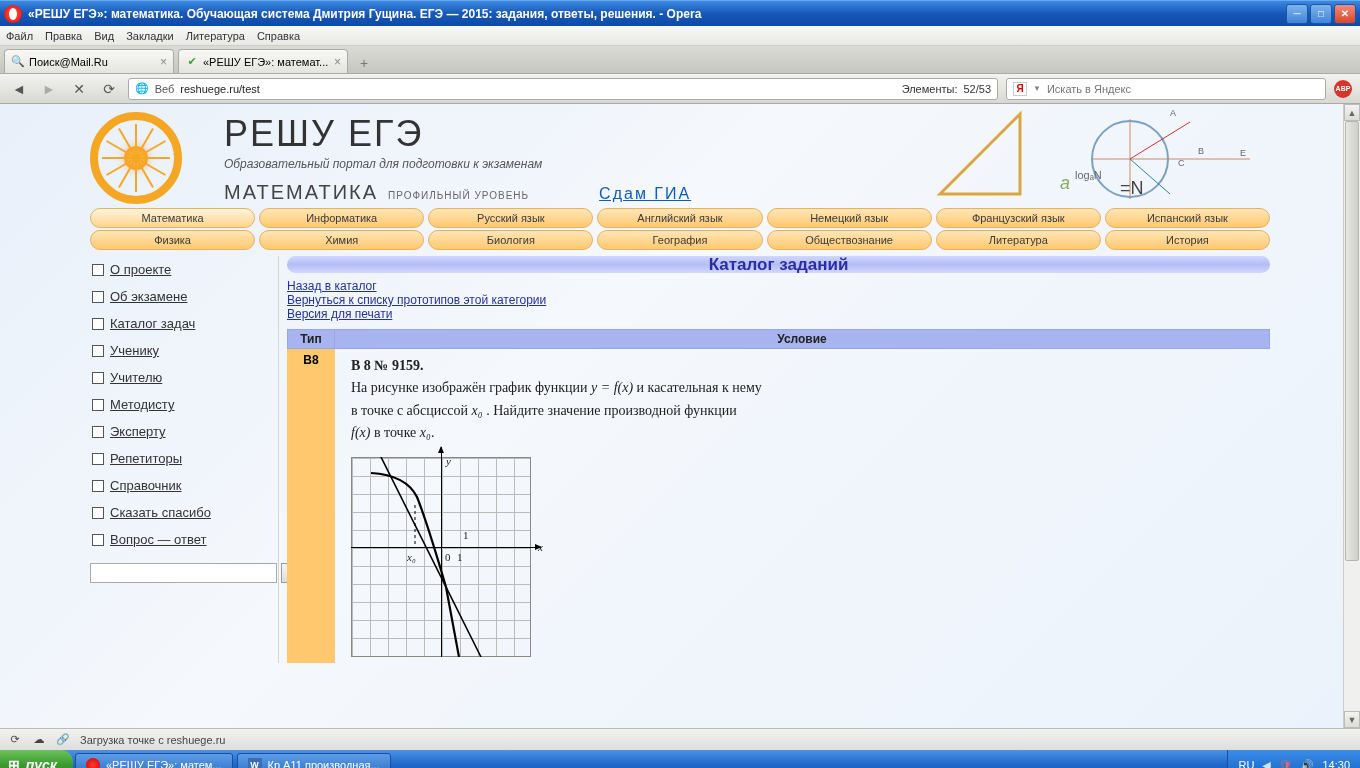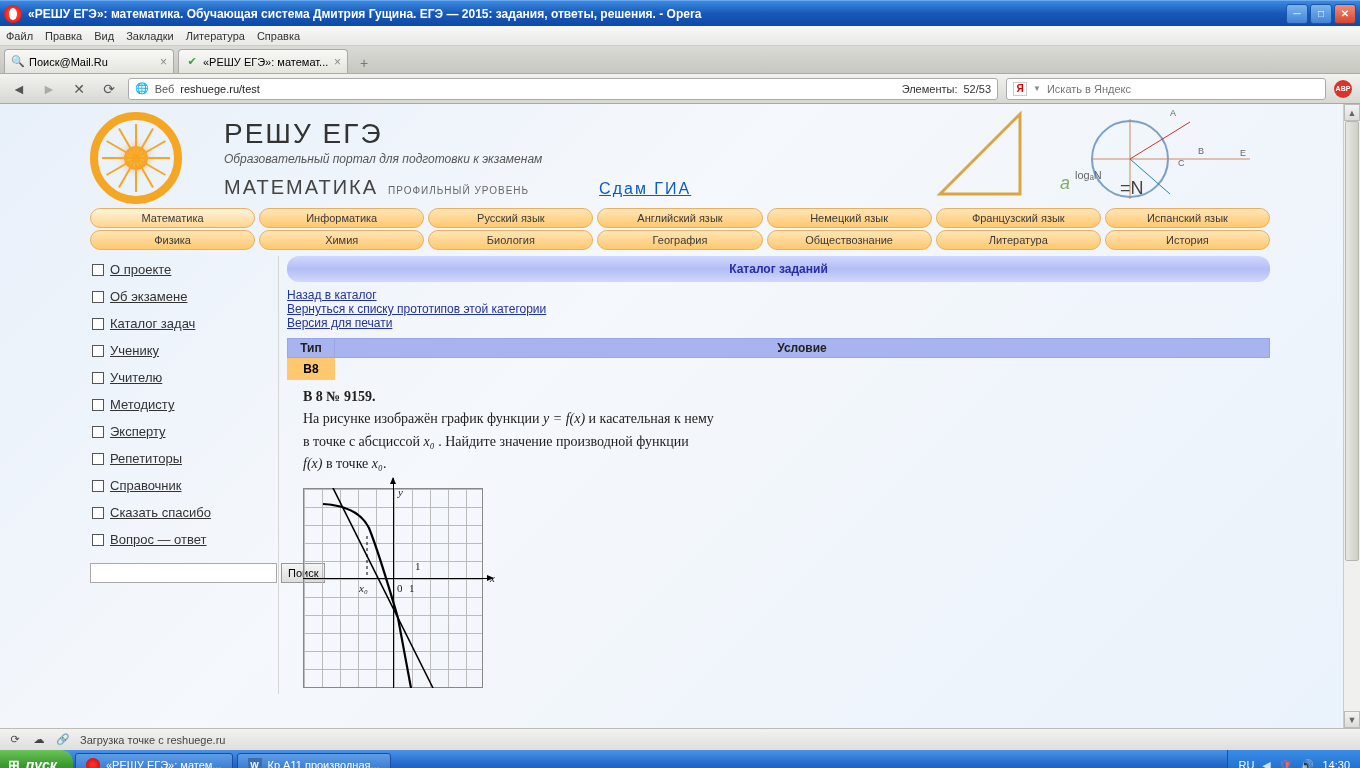--- a/index.html
+++ b/index.html
@@ -42,21 +42,21 @@
 .content-inner { width: 1180px; margin: 0 auto; position: relative; }
 
 
 .site-header { height: 100px; display: flex; align-items: center; gap: 24px; padding-top: 8px; }
 .site-logo { width: 110px; height: 92px; position: relative; }
 .logo-wheel { width: 92px; height: 92px; border: 8px solid #f5a623; border-radius: 50%; position: relative; }
 .logo-wheel::before { content: ""; position: absolute; top: 50%; left: 50%; width: 24px; height: 24px; background: radial-gradient(circle, #ffc94a, #f58b1f); border-radius: 50%; transform: translate(-50%, -50%); box-shadow: 0 0 8px rgba(245,150,30,.6); }
 .logo-spokes { position: absolute; inset: 0; }
 .logo-spoke { position: absolute; top: 50%; left: 50%; width: 2px; height: 34px; background: #f5a623; transform-origin: top center; }
 .site-brand { flex: 1; }
-.site-title { font-family: Arial; font-size: 28px; letter-spacing: 2px; color: #333; font-weight: normal; }
+.site-title { font-family: Arial; font-size: 36px; letter-spacing: 2px; color: #333; font-weight: normal; }
 .site-tagline { font-family: Arial; font-style: italic; font-size: 12px; color: #555; margin-top: 2px; }
 .site-subject { margin-top: 10px; font-family: Arial; font-size: 20px; letter-spacing: 2px; color: #444; display: flex; align-items: baseline; gap: 10px; }
 .site-subject-level { font-size: 10px; letter-spacing: 1px; color: #666; }
 .site-gia { margin-left: 60px; color: #0b5cc1; text-decoration: underline; font-size: 16px; }
 .site-art { position: absolute; right: 0; top: 0; width: 340px; height: 100px; }
 
 
 .subj-tabs { display: flex; flex-wrap: wrap; gap: 4px; margin-top: 4px; }
 .subj-tab { flex: 1; min-width: 130px; height: 20px; background: linear-gradient(to bottom, #ffe6b8, #ffc86e); border: 1px solid #e8b060; border-radius: 10px; display: flex; align-items: center; justify-content: center; font-size: 11px; color: #3a3a3a; }
 .subj-tab.sel { background: linear-gradient(to bottom, #fff4de, #ffd58c); }
@@ -65,26 +65,26 @@
 .columns { display: flex; margin-top: 6px; gap: 12px; }
 .sidebar { width: 176px; }
 .sidebar-item { display: flex; align-items: center; gap: 6px; padding: 6px 2px; }
 .chk { width: 12px; height: 12px; border: 1px solid #555; background: #fff; }
 .sidebar-link { text-decoration: underline; color: #333; font-size: 13px; }
 .sidebar-search { display: flex; gap: 4px; margin-top: 10px; }
 .sidebar-search input { flex: 1; border: 1px solid #aaa; height: 20px; padding: 0 4px; }
 .sidebar-search button { height: 20px; padding: 0 6px; background: linear-gradient(to bottom,#f5f5f5,#ddd); border: 1px solid #999; font-size: 11px; }
 
 .main { flex: 1; border-left: 1px solid #d6d6d6; padding-left: 8px; }
-.catalog-title { height: 26px; background: linear-gradient(to bottom, #d1d7ff, #b4bef5, #d1d7ff); border-radius: 12px; display: flex; align-items: center; justify-content: center; color: #2c2ca8; font-size: 12px; font-weight: bold; margin-bottom: 6px; }
+.catalog-title { height: 17px; background: linear-gradient(to bottom, #d1d7ff, #b4bef5, #d1d7ff); border-radius: 12px; display: flex; align-items: center; justify-content: center; color: #2c2ca8; font-size: 17px; font-weight: bold; margin-bottom: 6px; }
 .main a { color: #2232a0; text-decoration: underline; font-size: 12px; }
 .task-hdr { display: flex; margin-top: 8px; }
 .task-hdr-type { width: 48px; background: #a7b4f0; text-align: center; font-size: 12px; font-weight: bold; color: #222; border: 1px solid #98a6e6; padding: 2px 0; }
 .task-hdr-cond { flex: 1; background: #a7b4f0; text-align: center; font-size: 12px; font-weight: bold; color: #222; border: 1px solid #98a6e6; border-left: none; padding: 2px 0; }
-.task-row { display: flex; flex-direction: column; }
+.task-row { display: flex; }
 .task-type { width: 48px; background: #ffc86e; text-align: center; font-size: 12px; font-weight: bold; padding: 4px 0; }
 .task-body { flex: 1; padding: 6px 16px; font-size: 14px; font-family: "Times New Roman", serif; color: #222; line-height: 1.6; }
 .task-num { font-weight: bold; }
 .formula { font-style: italic; text-align: center; }
 .graph-box { width: 180px; height: 200px; position: relative; margin-top: 12px; }
 .graph-grid { position: absolute; inset: 0; background:
   repeating-linear-gradient(to right, #bbb 0 1px, transparent 1px 18px),
   repeating-linear-gradient(to bottom, #bbb 0 1px, transparent 1px 18px);
   border: 1px solid #888; }
 .graph-axis-x { position: absolute; left: 0; right: -10px; top: 90px; height: 1px; background: #000; }

